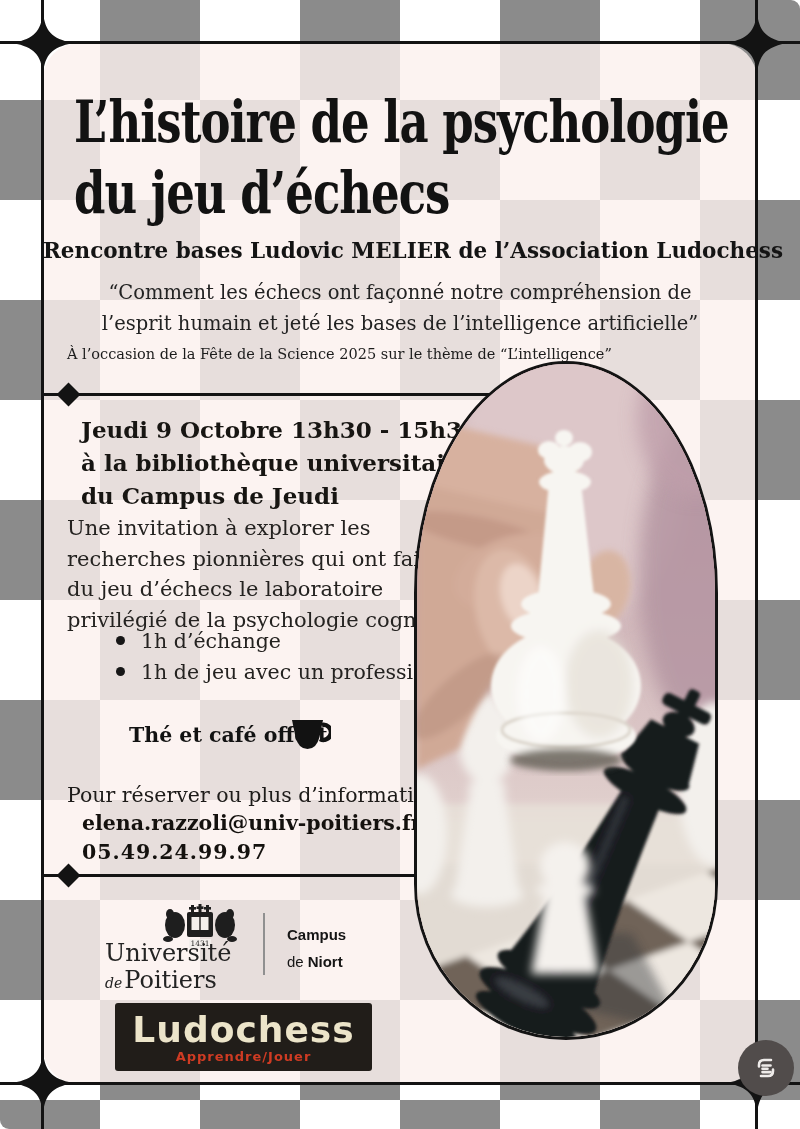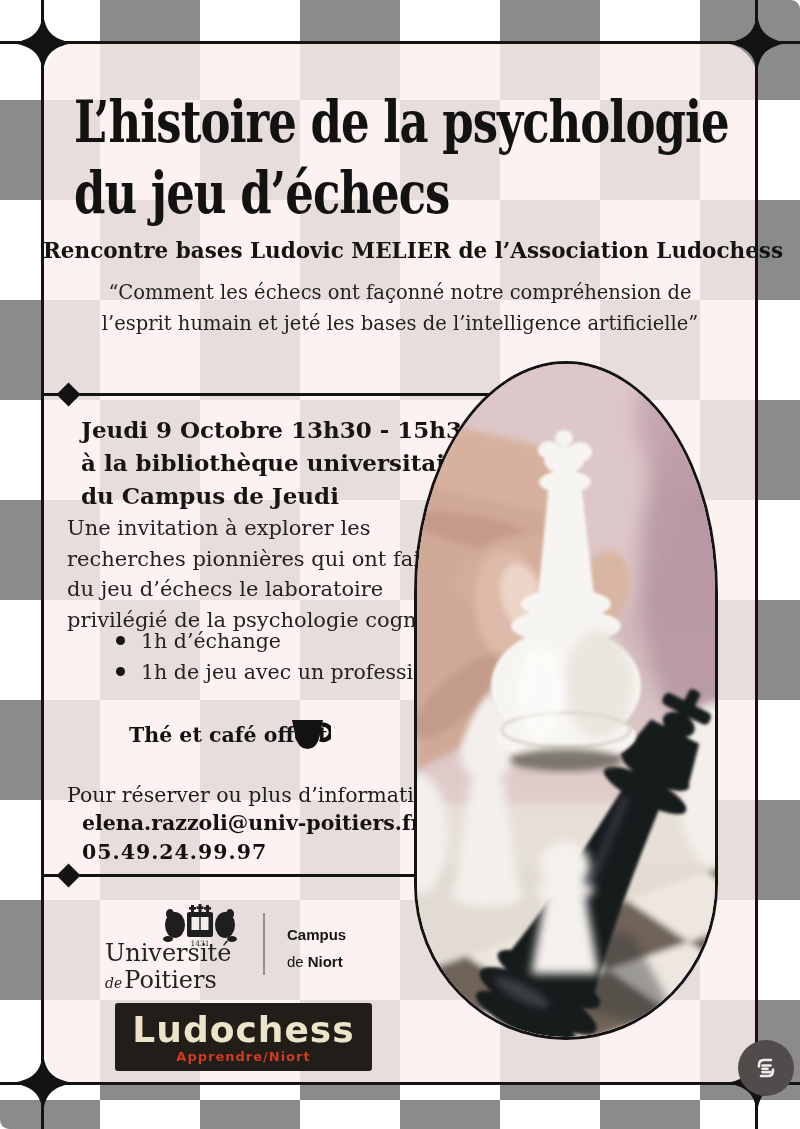--- a/index.html
+++ b/index.html
@@ -82,20 +82,21 @@
   <div class="t title">
     <div>L’histoire de la psychologie</div>
     <div>du jeu d’échecs</div>
   </div>
 
   <div class="t subtitle">Rencontre bases Ludovic MELIER de l’Association Ludochess</div>
 
   <div class="t quote" style="top:312px;">l’esprit humain et jeté les bases de l’intelligence artificielle”</div>
   <div class="t quote" style="top:281px;">“Comment les échecs ont façonné notre compréhension de</div>
 
+  <div class="t occasion">À l’occasion de la Fête de la Science 2025 sur le thème de “L’intelligence”</div>
 
   <div class="abs divider" style="left:43px;top:393px;width:500px;"></div>
   <div class="abs diamond" style="left:60px;top:386px;"></div>
 
   <div class="t event">
     <div>Jeudi 9 Octobre 13h30 - 15h30</div>
     <div>à la bibliothèque universitaire</div>
     <div>du Campus de Jeudi</div>
   </div>
 
@@ -150,21 +151,21 @@
 
   <div class="abs logo-sep"></div>
 
   <div class="t campus">
     <div class="big">Campus</div>
     <div><span class="de">de</span><span class="big">Niort</span></div>
   </div>
 
   <div class="abs ludobox">
     <div class="ludoname">Ludochess</div>
-    <div class="ludotag">Apprendre/Niort</div>
+    <div class="ludotag">Apprendre/Jouer</div>
   </div>
 
   <div class="abs photo">
     <svg width="298" height="673" viewBox="0 0 298 673">
       <defs>
         <linearGradient id="bgg" x1="0" y1="0" x2="0" y2="1">
           <stop offset="0" stop-color="#c3a4aa"></stop>
           <stop offset="0.28" stop-color="#ccb0b5"></stop>
           <stop offset="0.52" stop-color="#d9c3c4"></stop>
           <stop offset="0.74" stop-color="#e4d6d1"></stop>

